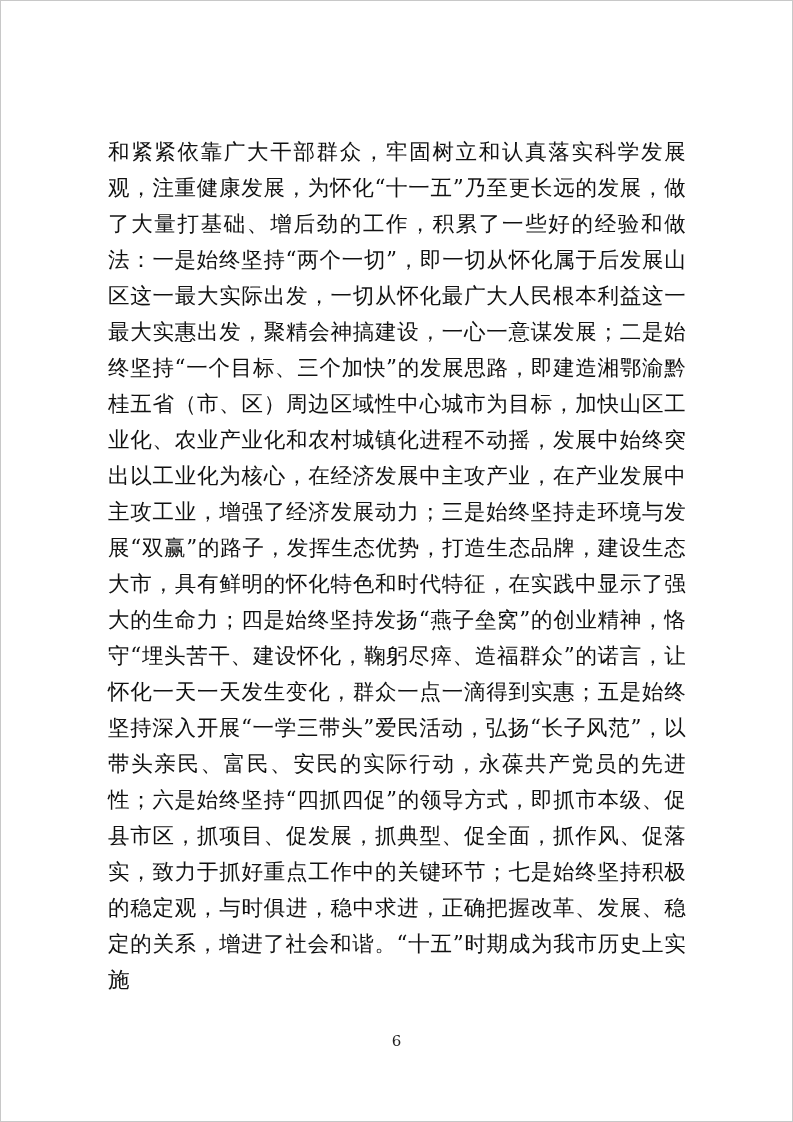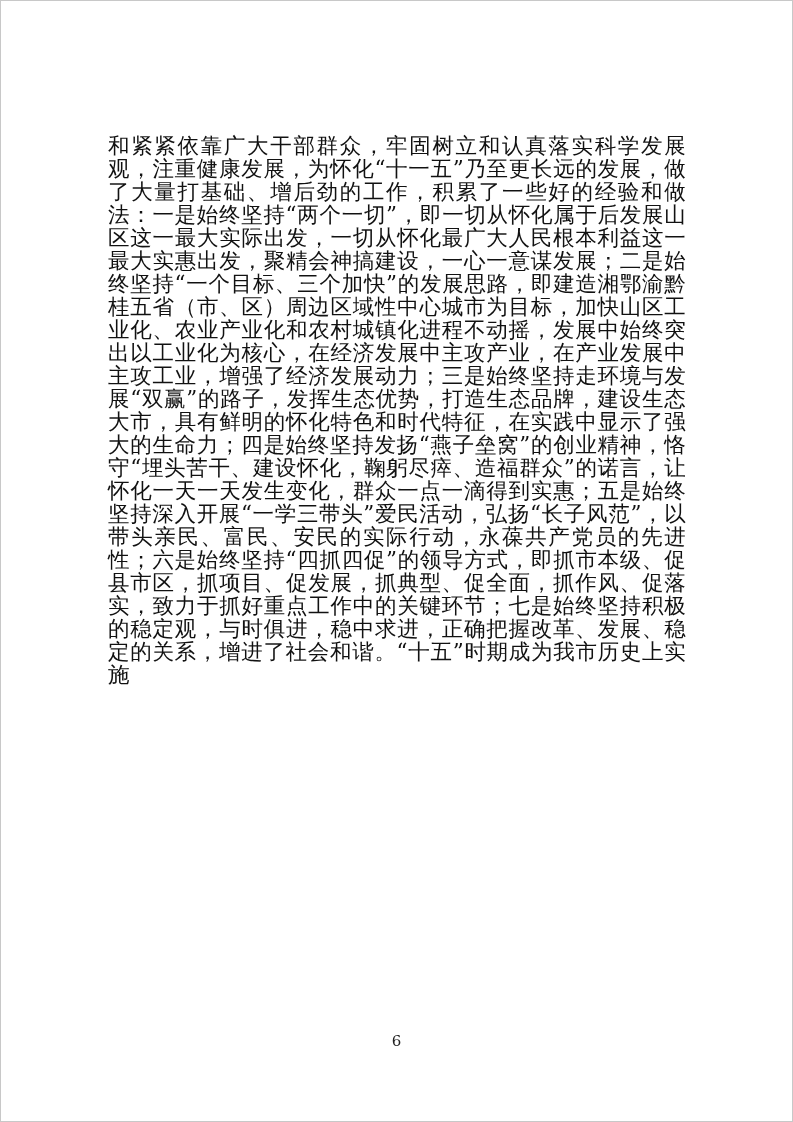--- a/index.html
+++ b/index.html
@@ -29,21 +29,21 @@
     pointer-events: none;
   }
   .content {
     position: absolute;
     left: 108px;
     top: 112px;
     width: 578px;
   }
   .body-text {
     font-size: 21.5px;
-    line-height: 23px;
+    line-height: 36px;
     color: #111111;
     text-align: justify;
     text-justify: inter-ideograph;
     letter-spacing: 0.3px;
     text-indent: 0;
     white-space: pre-wrap;
     word-break: break-all;
     font-family: "DejaVu Serif", "Liberation Serif", serif;
   }
   .page-number {

